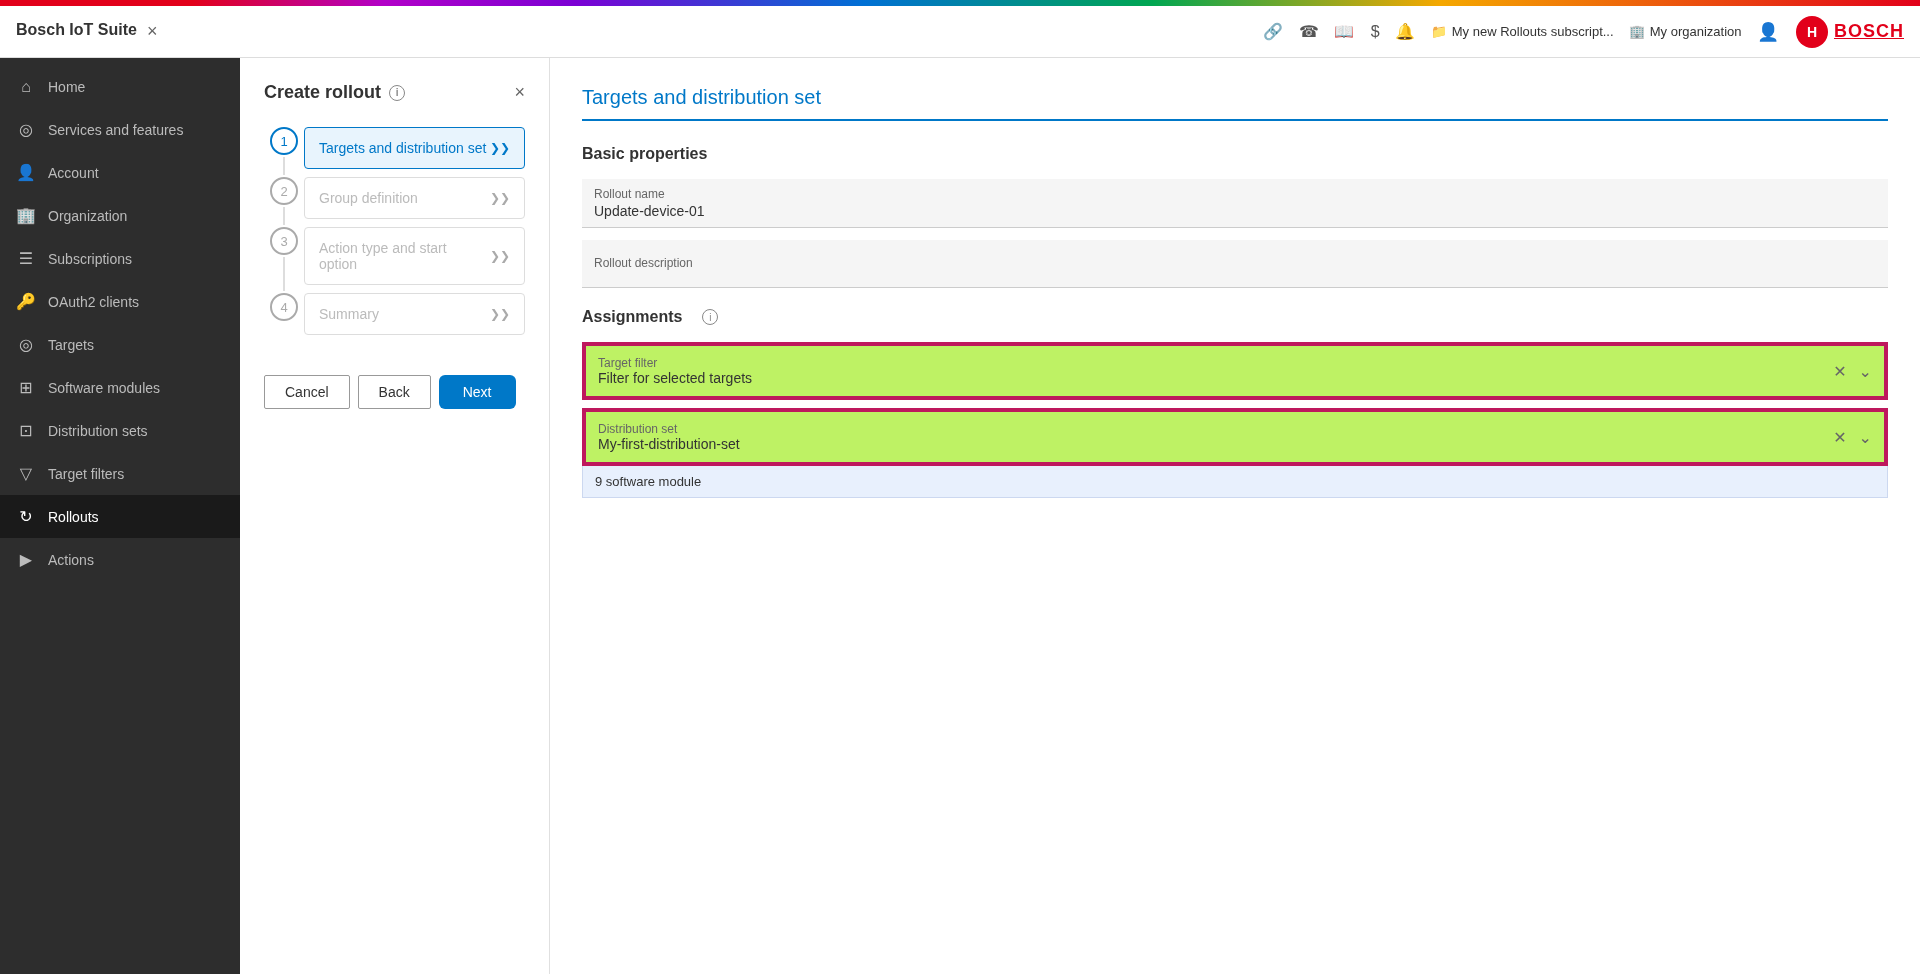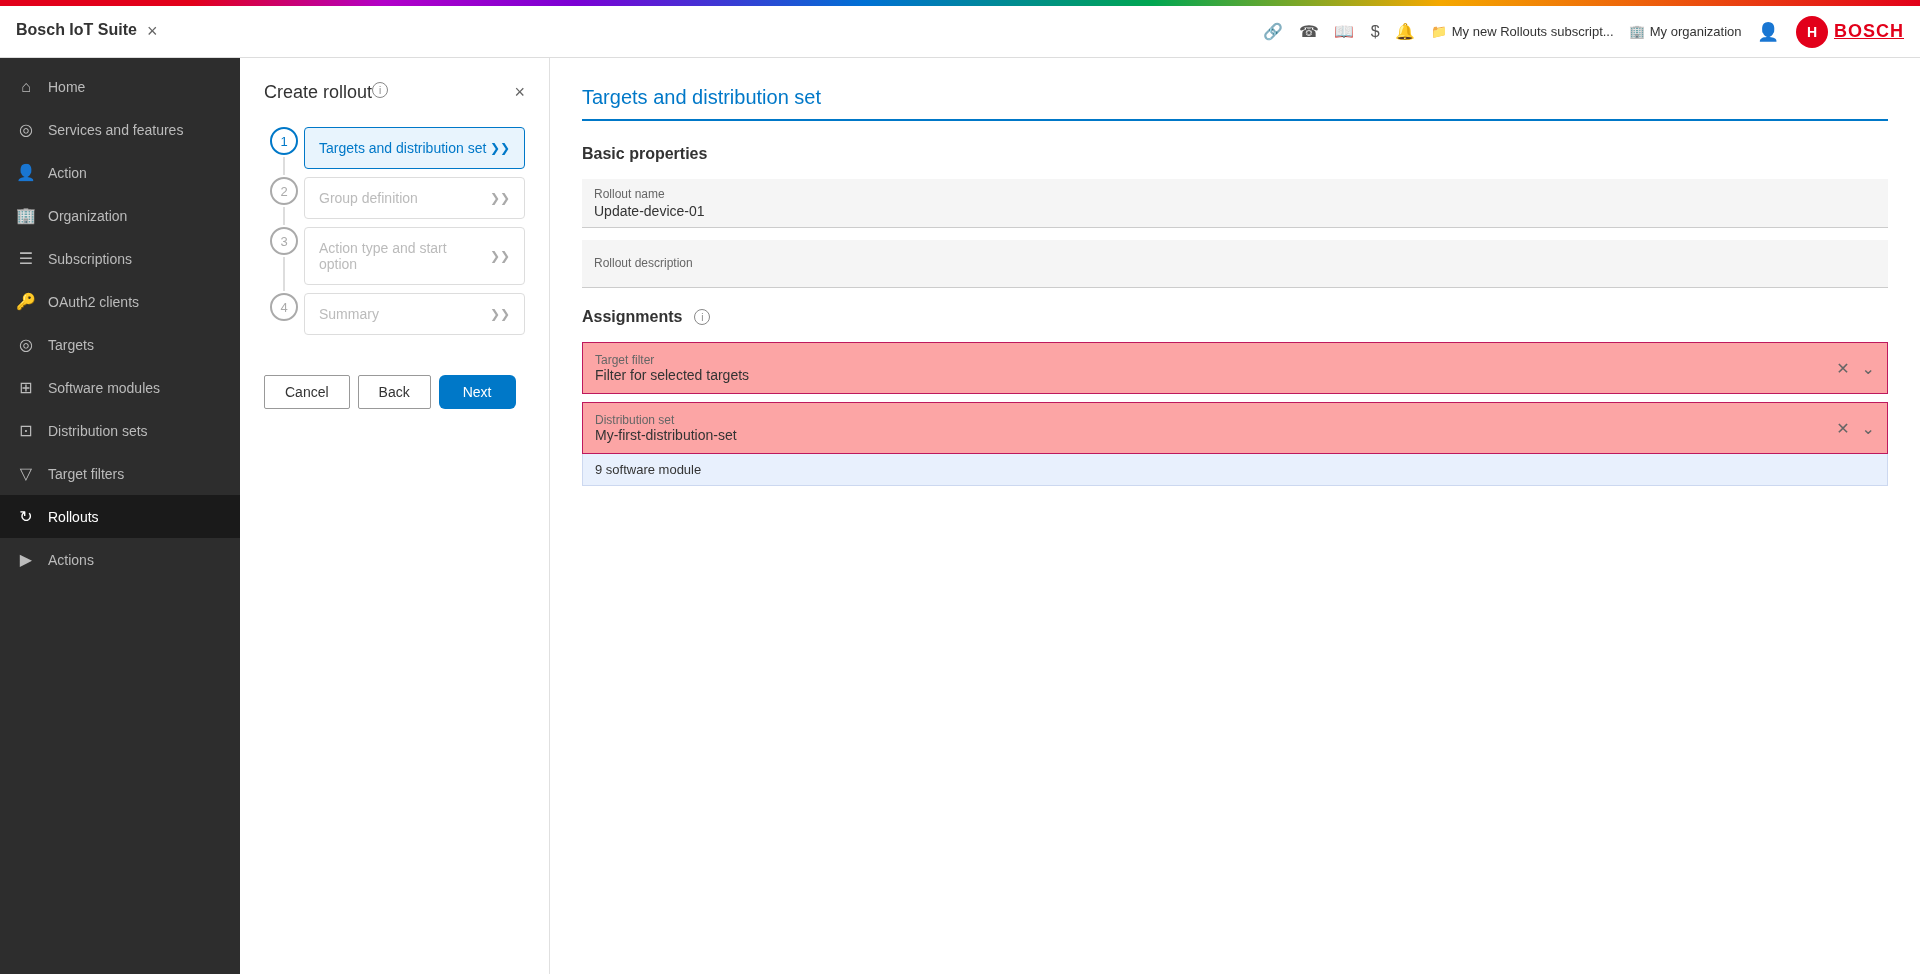--- a/index.html
+++ b/index.html
@@ -143,24 +143,25 @@
       flex-shrink: 0;
     }
     .wizard-header {
       display: flex;
       align-items: center;
       justify-content: space-between;
       margin-bottom: 24px;
     }
     .wizard-title {
       font-size: 18px;
-      font-weight: 400;
-      color: #333;
-      display: flex;
-      align-items: flex-start;
+      font-weight: 700;
+      color: #333;
+      display: flex;
+      align-items: center;
+      gap: 8px;
     }
     .wizard-close {
       background: none;
       border: none;
       cursor: pointer;
       font-size: 18px;
       color: #666;
     }
     .wizard-steps {
       display: flex;
@@ -296,39 +297,39 @@
     }
     .field-label {
       font-size: 12px;
       color: #666;
       margin-bottom: 2px;
     }
 
     .assignments-header {
       display: flex;
       align-items: center;
-      gap: 12px;
+      gap: 20px;
       margin-bottom: 16px;
     }
     .assignments-title {
       font-size: 16px;
       font-weight: 600;
       color: #333;
     }
 
     .assignment-field {
       margin-bottom: 8px;
     }
     .assignment-field-header {
       display: flex;
       align-items: center;
       justify-content: space-between;
-      background: #fca5a5;
+      background: #bef264;
       padding: 10px 12px;
-      border: 1px solid #be185d;
+      border: 4px solid #be185d;
     }
     .assignment-field-label {
       font-size: 12px;
       color: #666;
     }
     .assignment-field-value {
       font-size: 14px;
       color: #333;
     }
     .assignment-field-actions {
@@ -411,21 +412,21 @@
     <div class="sidebar-item">
       <span class="sidebar-icon">⌂</span>
       <span>Home</span>
     </div>
     <div class="sidebar-item">
       <span class="sidebar-icon">◎</span>
       <span>Services and features</span>
     </div>
     <div class="sidebar-item">
       <span class="sidebar-icon">👤</span>
-      <span>Action</span>
+      <span>Account</span>
     </div>
     <div class="sidebar-item">
       <span class="sidebar-icon">🏢</span>
       <span>Organization</span>
     </div>
     <div class="sidebar-item">
       <span class="sidebar-icon">☰</span>
       <span>Subscriptions</span>
     </div>
     <div class="sidebar-item">

